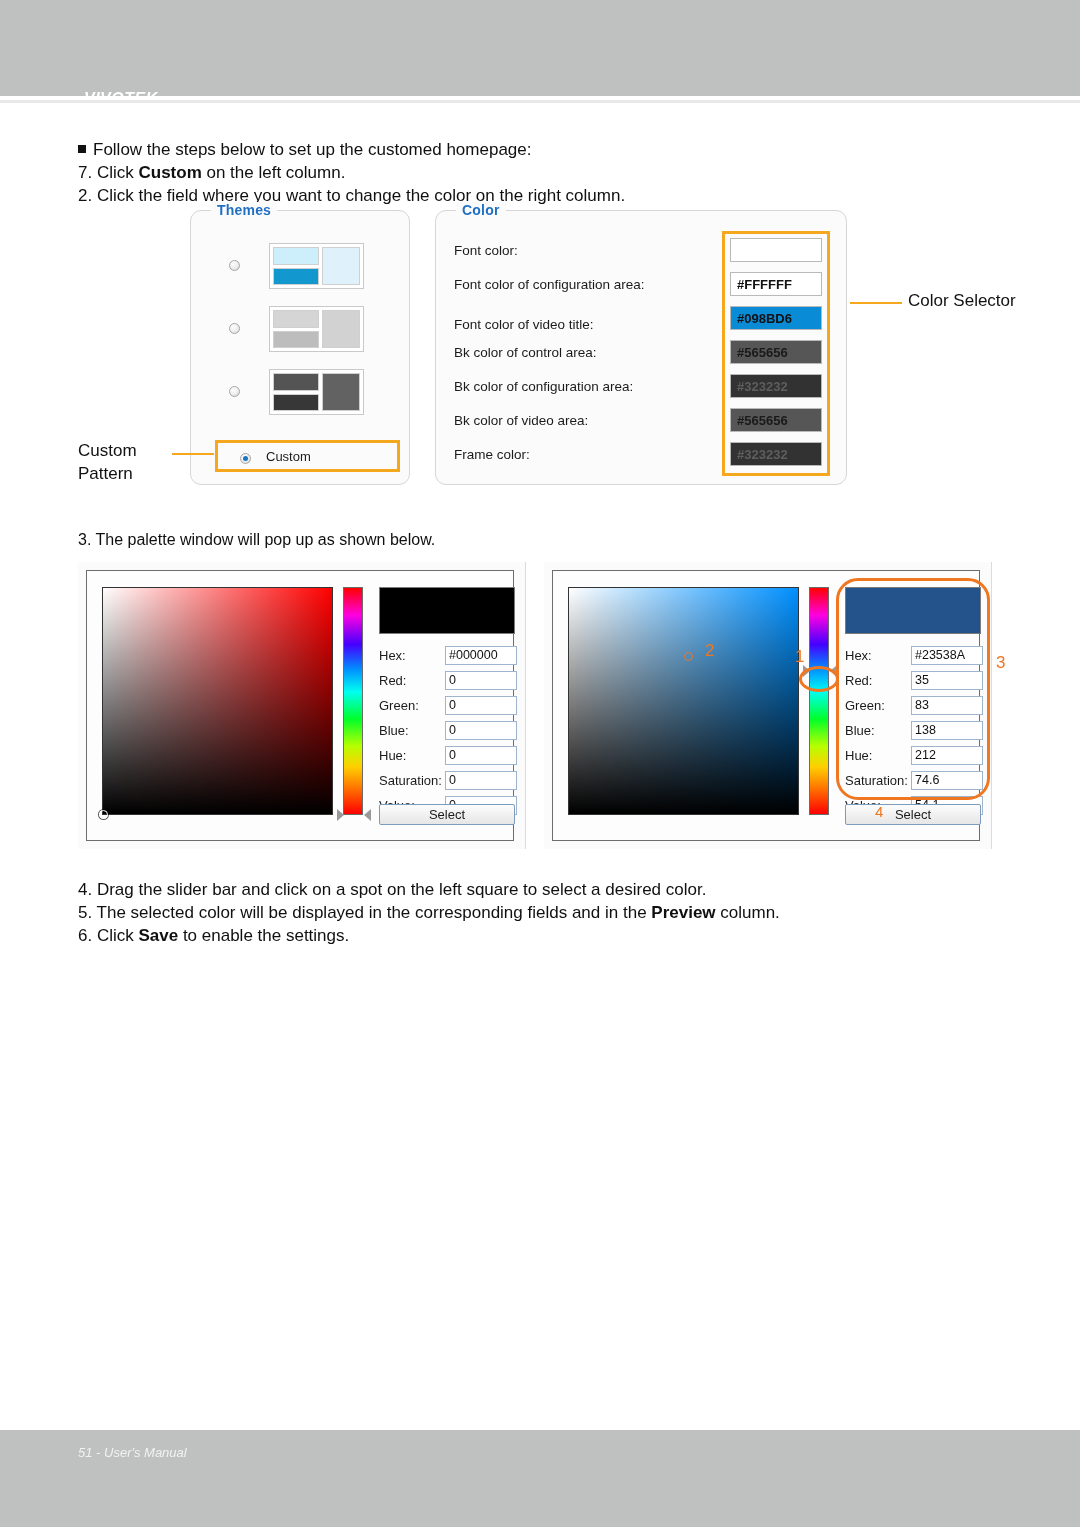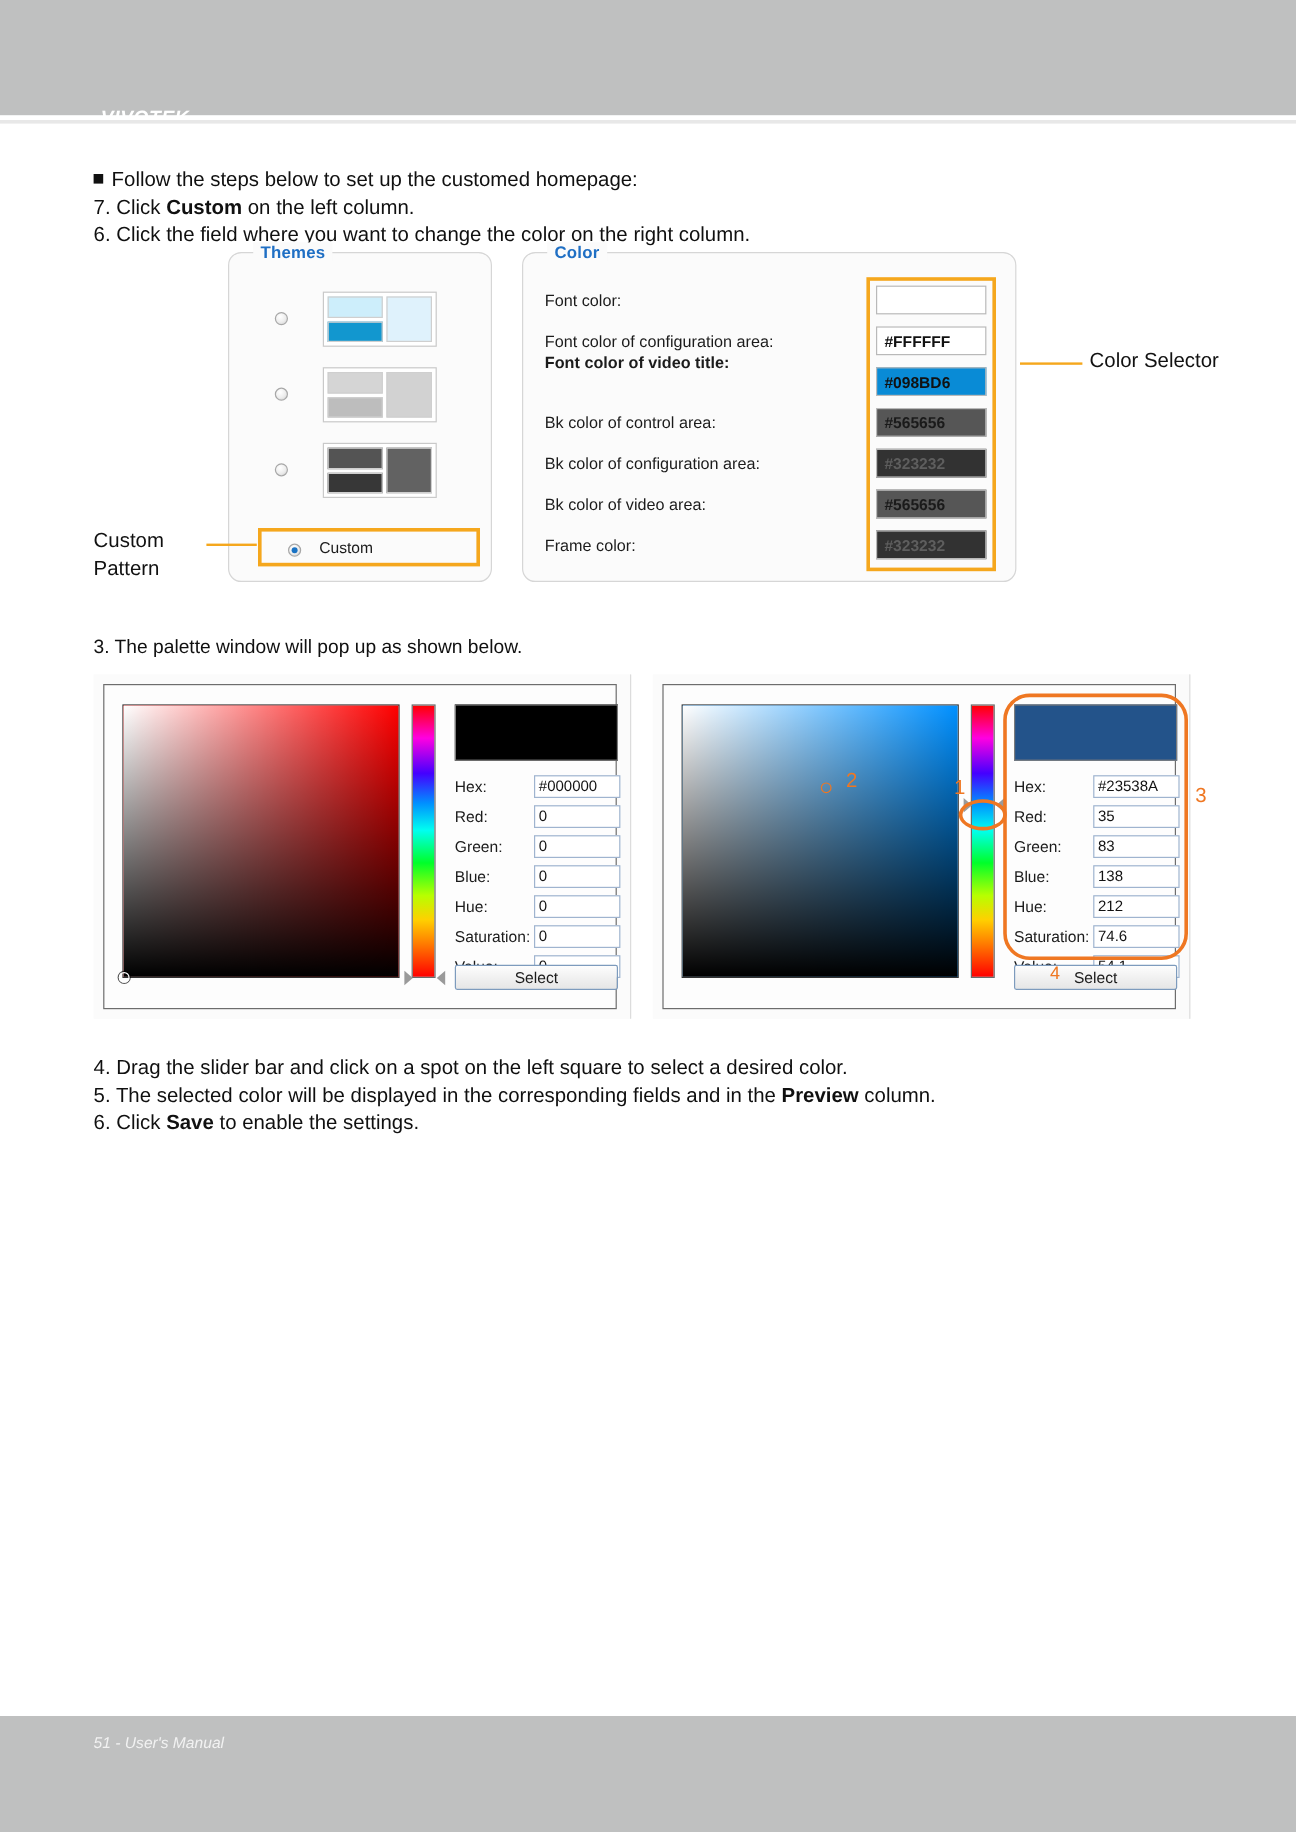--- a/index.html
+++ b/index.html
@@ -183,21 +183,21 @@
 <div class="brand">VIVOTEK</div>
 <div class="header-rule"></div>
 
 <div class="intro">
   <div class="line">
     <span class="sq"></span><span>Follow the steps below to set up the customed homepage:</span>
   </div>
   <div class="line">
     <span>7. Click </span><span class="b">Custom</span><span> on the left column.</span>
   </div>
-  <div class="line">6. Click the field where you want to change the color on the right column.</div>
+  <div class="line">2. Click the field where you want to change the color on the right column.</div>
 </div>
 
 <div class="fig1">
 
   <div class="fieldset" id="themes-panel">
     <div class="legend">Themes</div>
 
     <div class="theme-row" style="top:24px;">
       <span class="radio" id="r1" style="left:38px; top:25px;"></span>
       <span class="thumb" id="t1" style="left:78px; top:8px;">
@@ -241,21 +241,21 @@
     <div class="legend">Color</div>
     <div id="color-rows">
         <div class="cp-row" style="top: 22px;">
           <span class="cp-label">Font color:</span>
         </div>
         <div class="swatch" style="top: 27px; background: rgb(255, 255, 255); color: rgb(17, 17, 17);"></div>
         <div class="cp-row" style="top: 56px;">
           <span class="cp-label">Font color of configuration area:</span>
         </div>
         <div class="swatch" style="top: 61px; background: rgb(255, 255, 255); color: rgb(17, 17, 17);">#FFFFFF</div>
-        <div class="cp-row" style="top: 74px; font-weight: bold;">
+        <div class="cp-row" style="top: 96px;">
           <span class="cp-label">Font color of video title:</span>
         </div>
         <div class="swatch" style="top: 95px; background: rgb(9, 139, 214); color: rgb(17, 17, 17);">#098BD6</div>
         <div class="cp-row" style="top: 124px;">
           <span class="cp-label">Bk color of control area:</span>
         </div>
         <div class="swatch" style="top: 129px; background: rgb(86, 86, 86); color: rgb(26, 26, 26);">#565656</div>
         <div class="cp-row" style="top: 158px;">
           <span class="cp-label">Bk color of configuration area:</span>
         </div>

